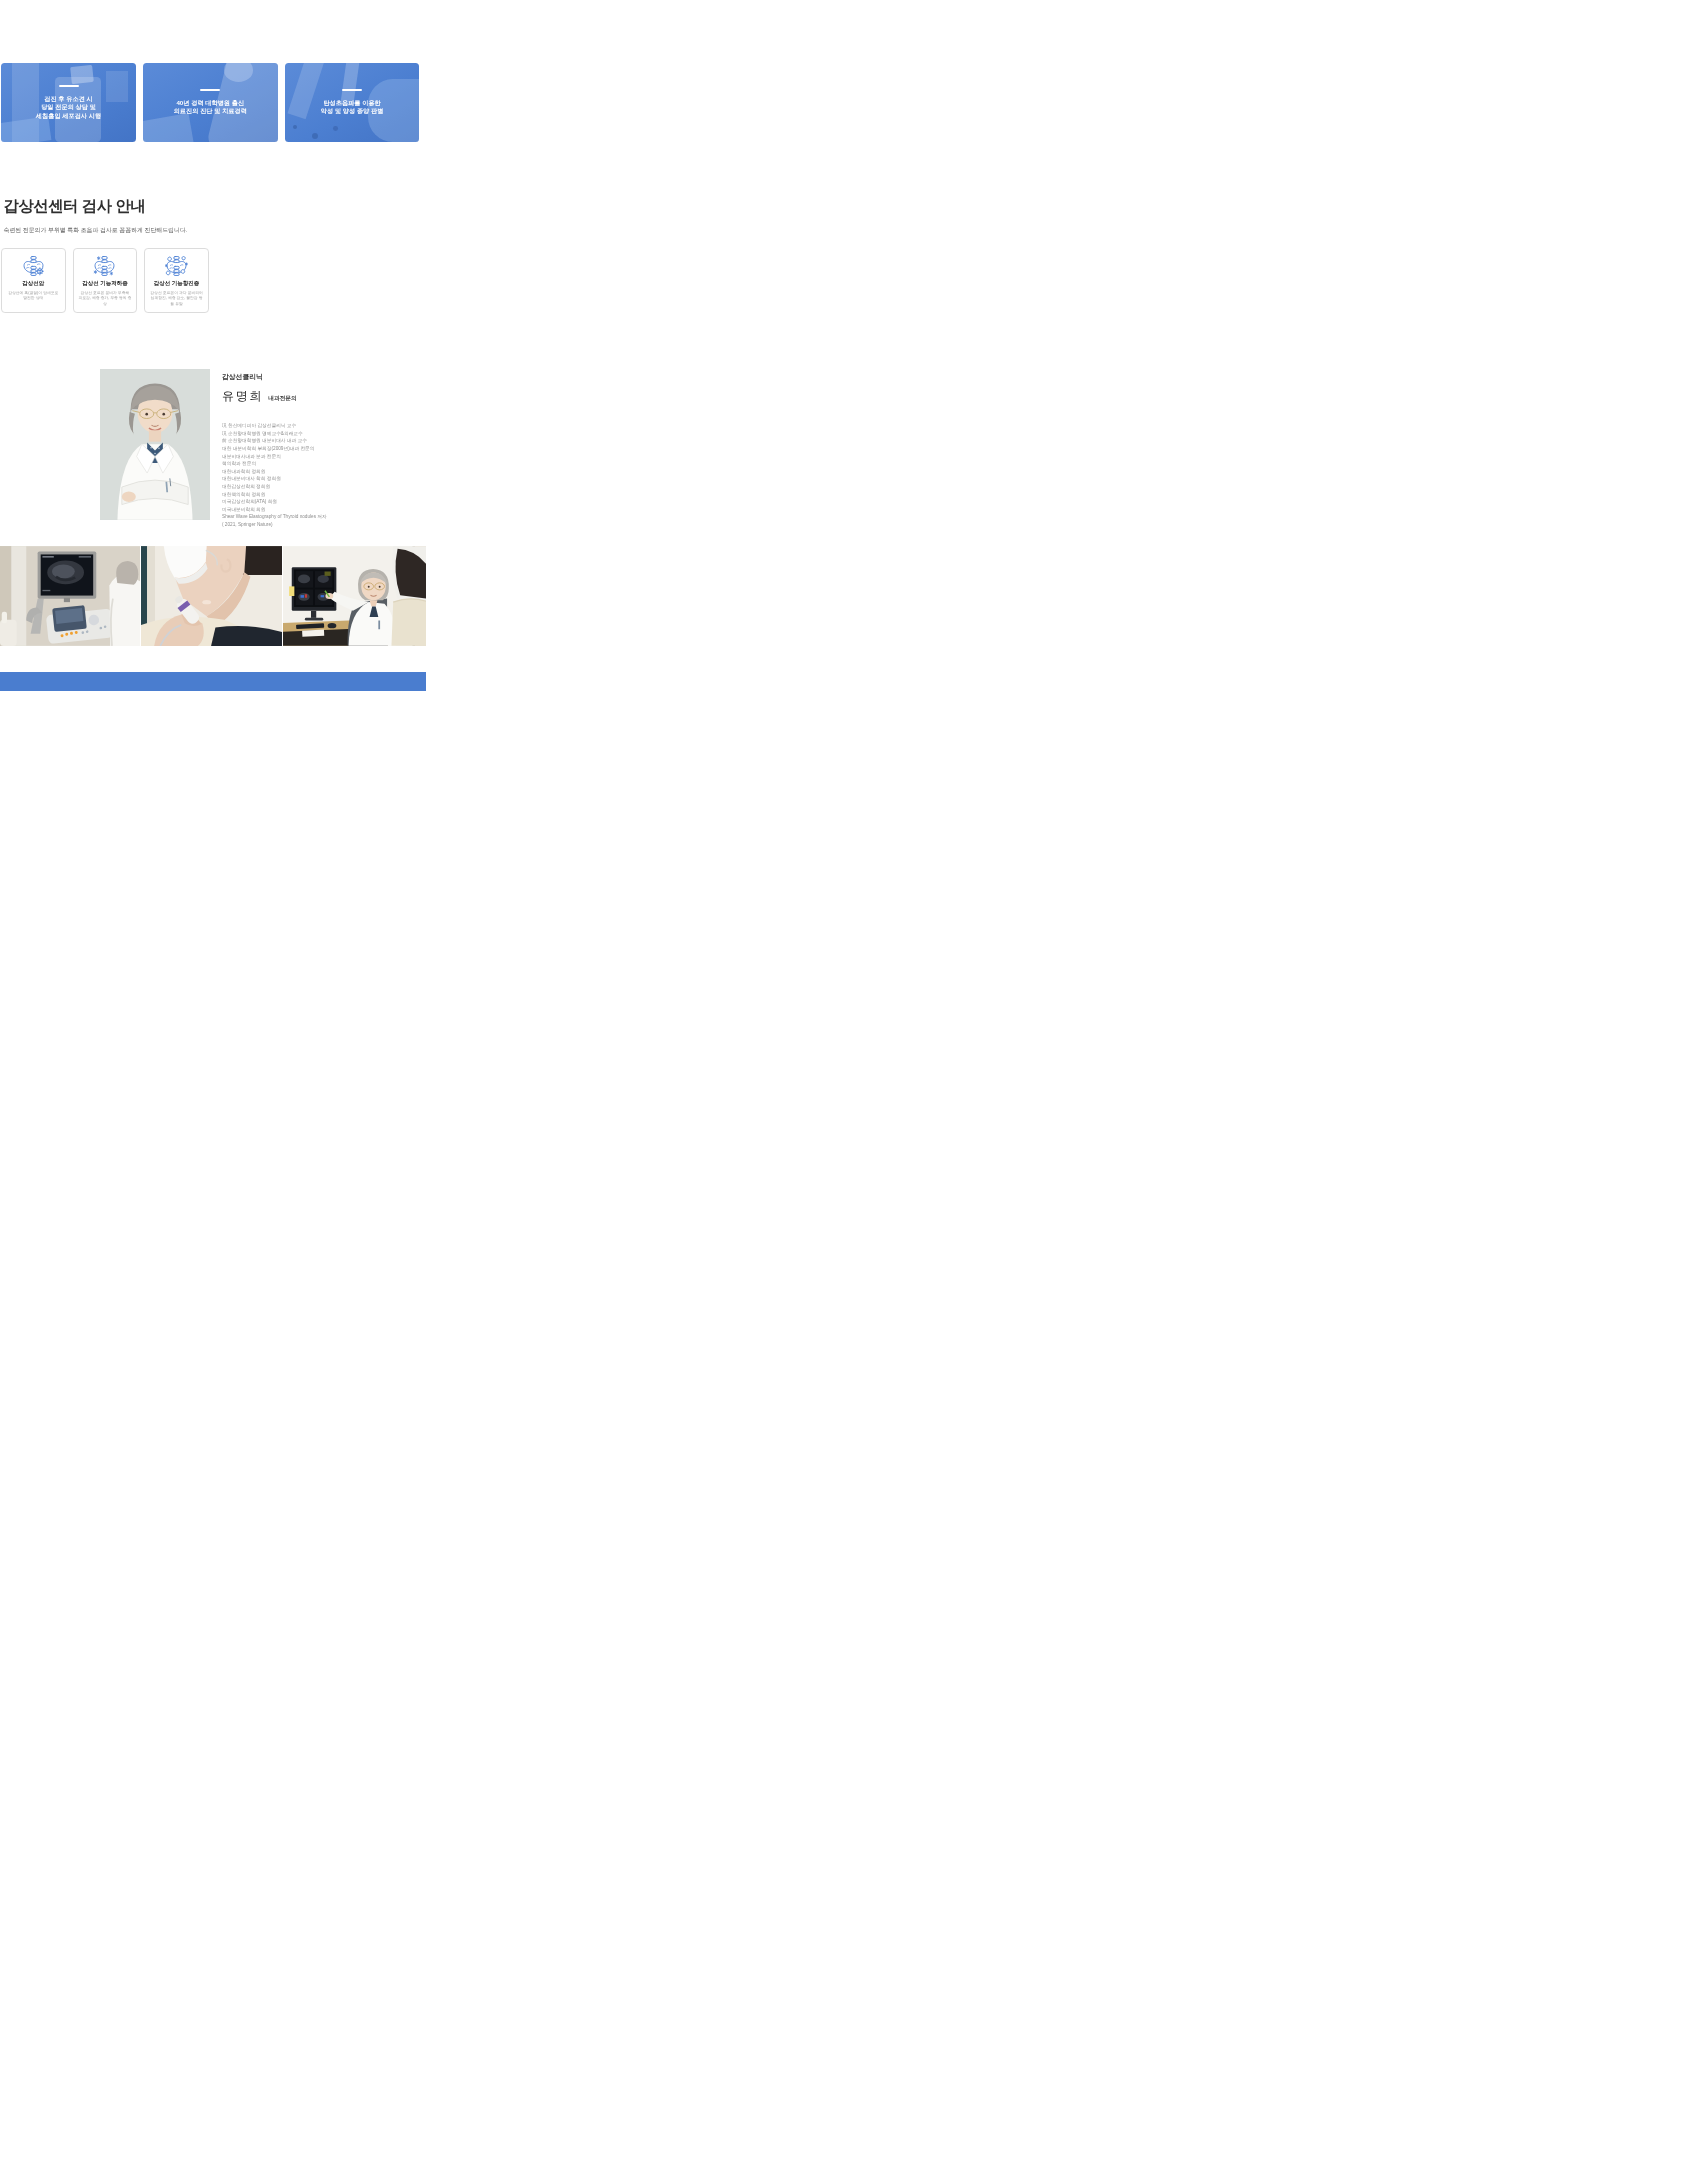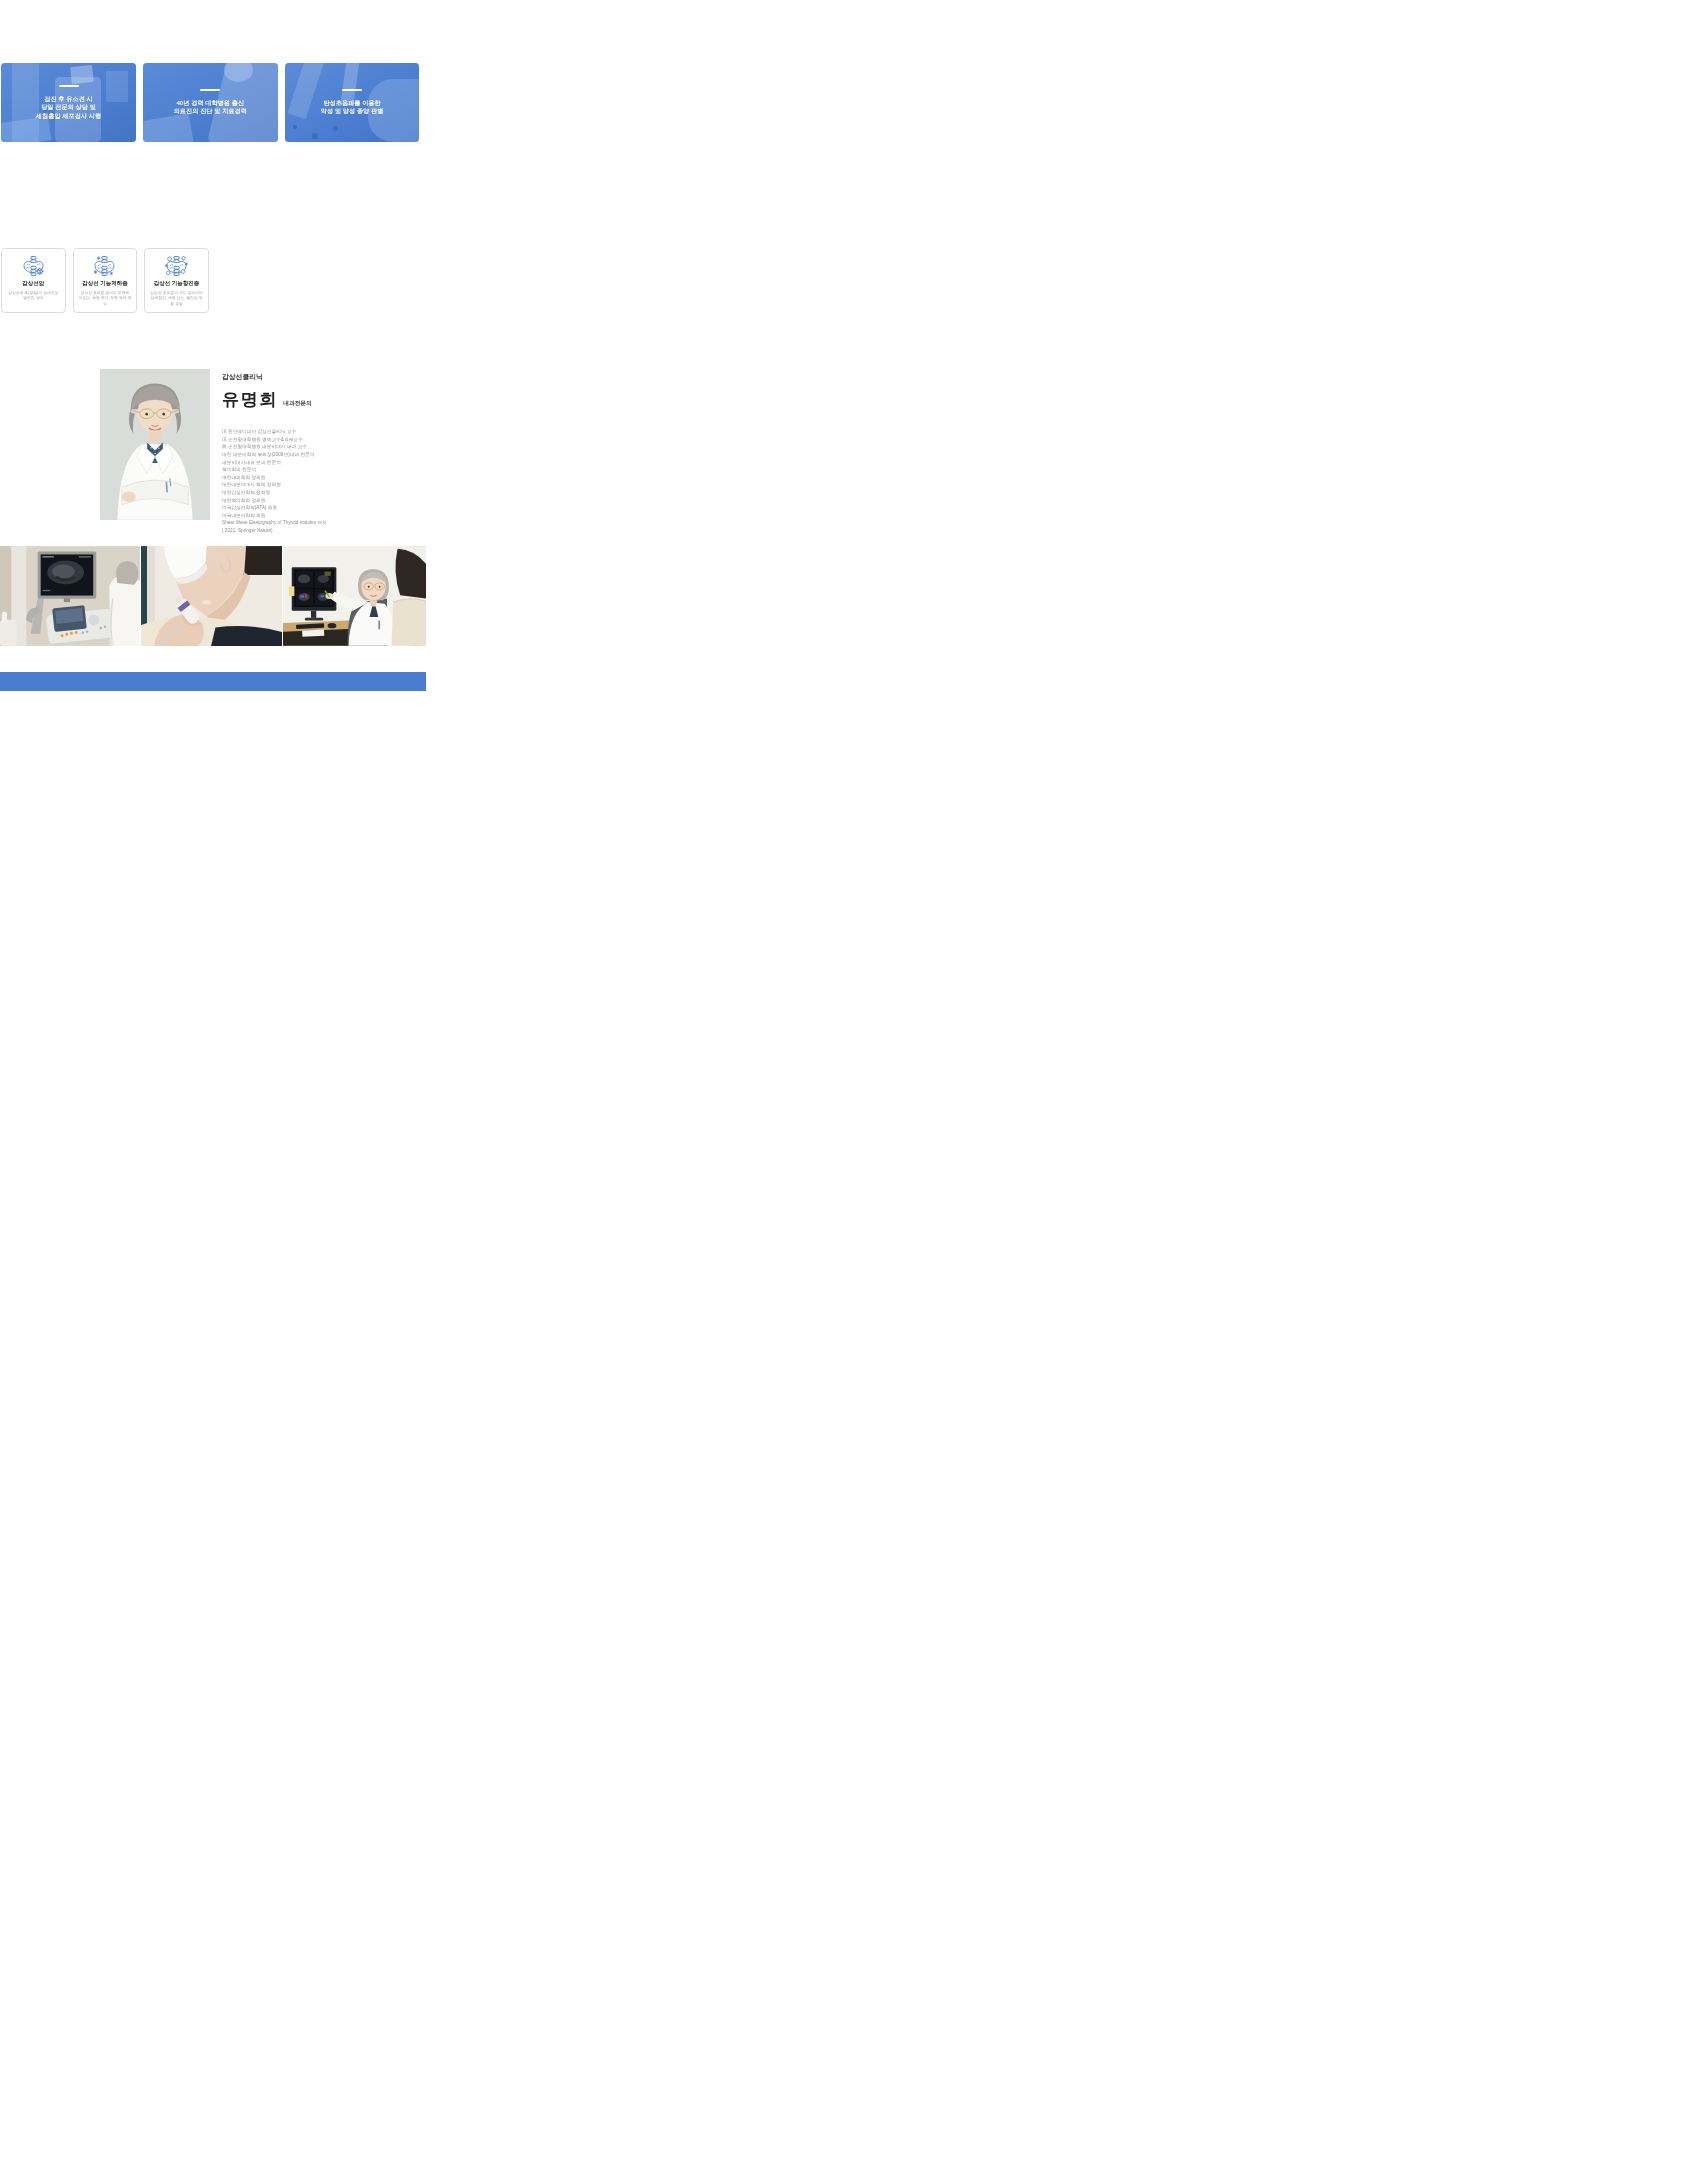--- a/index.html
+++ b/index.html
@@ -27,21 +27,21 @@
              display:flex;flex-direction:column;align-items:center;box-sizing:border-box;}
   .exam-icon{margin-top:6.5px;height:20px;}
   .exam-card h3{margin:4.8px 0 0 0;font-size:5.5px;font-weight:700;color:#222222;}
   .exam-card p{margin:3.5px 4.8px 0 4.8px;font-size:3.8px;line-height:5.5px;color:#9a9a9a;text-align:center;}
 
   
   .portrait{position:absolute;left:100px;top:369px;width:110px;height:151px;background:#d8ddda;overflow:hidden;}
   .doc-info{position:absolute;left:222px;top:372px;width:192px;}
   .doc-clinic{font-size:6.8px;font-weight:700;color:#333333;}
   .doc-name-row{margin-top:5.7px;display:flex;align-items:baseline;}
-  .doc-name{font-size:17px;font-weight:700;color:#222222;letter-spacing:1.7px;}
+  .doc-name{font-size:12px;font-weight:400;color:#222222;letter-spacing:1.7px;}
   .doc-title{font-size:5.7px;font-weight:700;color:#333333;margin-left:5.2px;}
   .creds{margin:17.5px 0 0 0;padding:0;list-style:none;}
   .creds li{font-size:4.7px;line-height:7.6px;color:#8d8d8d;}
 
   
   .photo-row{position:absolute;left:0;top:546px;width:426px;height:100px;display:flex;gap:1.3px;}
   .photo{position:relative;overflow:hidden;height:100px;}
   .photo svg{display:block;}
 
   
@@ -99,20 +99,24 @@
       <div class="hero-content">
         <span class="hero-divider"></span>
         <div class="hero-text">
           <div>탄성초음파를 이용한</div>
           <div>악성 및 양성 종양 판별</div>
         </div>
       </div>
     </div>
   </div>
 
+  <div class="exam-head">
+    <h1 class="exam-title">갑상선센터 검사 안내</h1>
+    <p class="exam-sub">숙련된 전문의가 부위별 특화 초음파 검사로 꼼꼼하게 진단해드립니다.</p>
+  </div>
 
   <div class="exam-cards">
 
     <div class="exam-card">
       <svg class="exam-icon" width="23" height="20" viewBox="0 0 124 110" fill="none" stroke="#4a7fd4" stroke-width="5" stroke-linecap="round">
         <rect x="47" y="3" width="30" height="15" rx="7.5"></rect>
         <rect x="47" y="21" width="30" height="15" rx="7.5"></rect>
         <path d="M48,34 C28,24 10,33 10,53 C10,73 27,88 48,91"></path>
         <path d="M76,34 C96,24 114,33 114,53 C114,70 104,80 92,86"></path>
         <rect x="47" y="57" width="30" height="15" rx="7.5"></rect>

